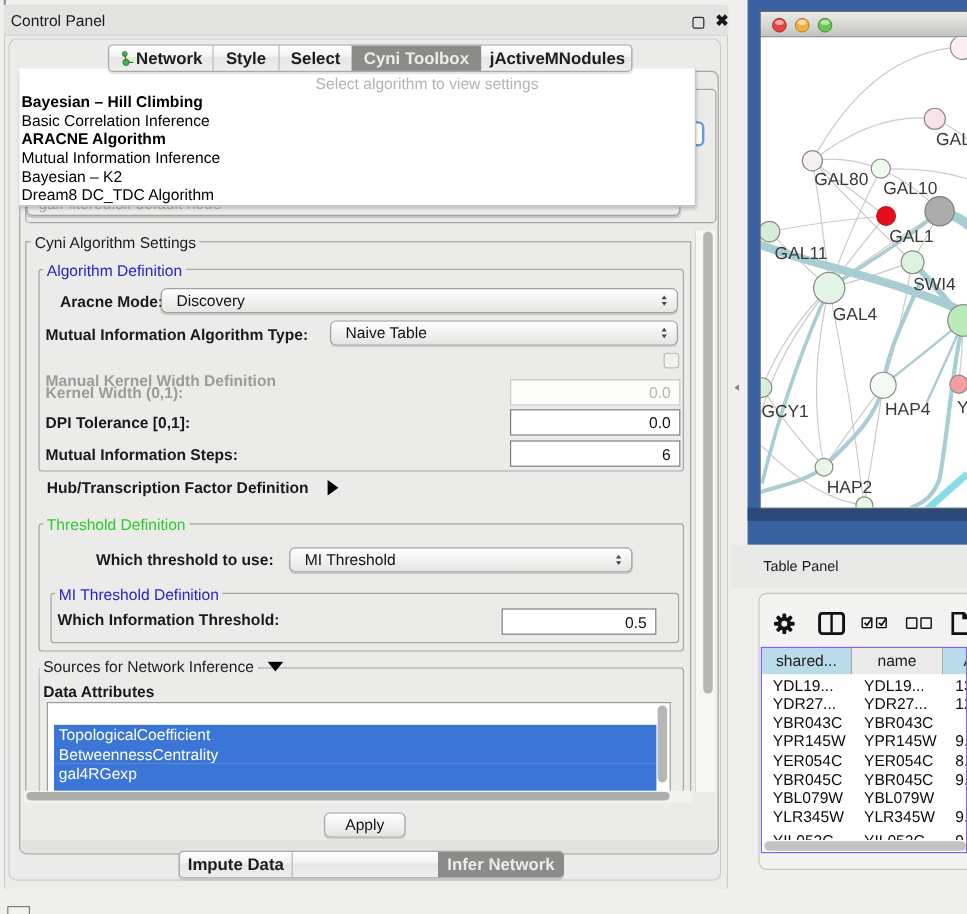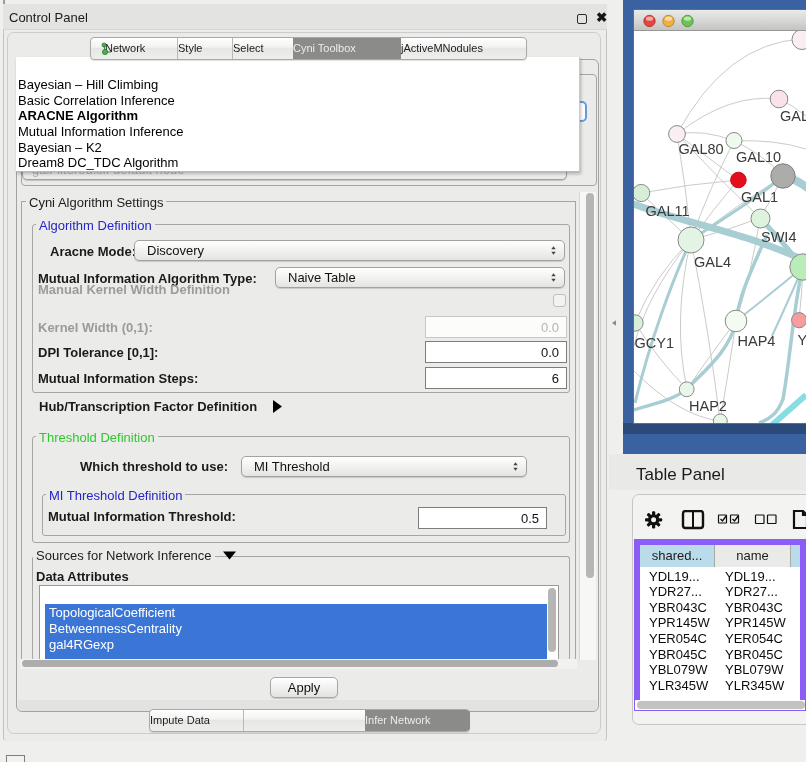--- a/index.html
+++ b/index.html
@@ -16,21 +16,21 @@
 #icoX { left:596px; top:9px; font-size:13.5px; font-weight:bold; color:#161616; }
 
 #innerpane { left:7px; top:32px; width:594px; height:702px; background:#ebebea; border:1px solid #cccccb; border-radius:7px; }
 
 
 #tabpanel { left:16px; top:59px; width:583px; height:653px; background:#ebebea; border:1px solid #a3a3a1; border-radius:6px; }
 #tabpanel-bot { left:18px; top:700px; width:579px; height:11px; background:#e2e2e1; border-radius:0 0 5px 5px; }
 
 
 .tabbar { height:23px; background:linear-gradient(#ffffff,#f2f2f1 45%,#e6e6e5 46%,#eeeeec); border:1px solid #a9a9a7; border-radius:4px; box-shadow:0 1px 1px rgba(0,0,0,0.12); }
-.tabbar .seg { position:absolute; top:0; height:21px; font-size:11px; font-weight:normal; color:#1d1d1d; line-height:21px; }
+.tabbar .seg { position:absolute; top:0; height:21px; font-size:14px; font-weight:bold; color:#1d1d1d; text-align:center; line-height:21px; }
 .tabbar .sep { position:absolute; top:0; width:1px; height:21px; background:#b9b9b7; }
 .tabbar .dark { background:#8b8b89; color:#ececea; }
 #toptabs { left:90px; top:37px; width:437px; }
 #bottabs { left:149px; top:709px; width:321px; }
 
 
 .gbox { border:1px solid #a6a6a4; border-radius:3px; }
 .glabel { position:absolute; background:#ebebea; padding:0 3px; font-size:13px; }
 
 
@@ -71,24 +71,24 @@
 #popup .prompt { position:absolute; font-size:13px; color:#b3b3b1; }
 
 
 #bluebg { left:623px; top:0; width:183px; height:454px; background:#3b62a0; }
 #shadowband { left:623px; top:423px; width:183px; height:11px; background:#2b4a79; }
 #macwin { left:633px; top:9px; width:173px; height:415px; border:1px solid #6b6b69; border-right:none; }
 #mactitle { left:634px; top:10px; width:172px; height:21px; background:linear-gradient(#eaeae9,#d6d6d5 55%,#c3c3c2); border-bottom:1px solid #979795; }
 #netarea { left:634px; top:31px; width:172px; height:392px; background:#ffffff; overflow:hidden; }
 
 #tptitle { left:609px; top:454px; width:197px; height:36px; background:#e9e9e8; }
-#tptitle span { position:absolute; left:27px; top:11px; font-size:17px; color:#1b1b1b; }
+#tptitle span { position:absolute; left:27px; top:11px; font-size:12px; color:#1b1b1b; }
 #tablepanel { left:632px; top:494px; width:182px; height:231px; background:#f3f3f2; border:1px solid #c6c6c4; border-radius:7px; }
 
-#tbl { left:634px; top:539px; width:172px; height:172px; border:6px solid #8b5cf6; background:#fff; overflow:hidden; }
+#tbl { left:634px; top:539px; width:172px; height:172px; border:1px solid #8b5cf6; background:#fff; overflow:hidden; }
 .hcell { position:absolute; top:0; height:22px; font-size:13px; color:#1b1b1b; text-align:center; line-height:22px; border-right:1px solid #a9a9a7; }
 .trow { position:absolute; font-size:13px; color:#0c0c0c; white-space:nowrap; }
 #tblhsb { left:635px; top:700px; width:170px; height:10px; background:#fbfbfa; }
 #tblhthumb { left:637px; top:701px; width:168px; height:8px; background:#c2c2c1; border-radius:4px; }
 
 #miniwin { left:6px; top:755px; width:19px; height:10px; border:1.5px solid #7d7d7b; background:#f2f2f1; }
 #collapser { left:612px; top:320px; width:4px; height:6px; }
 </style>
 </head>
 <body>
@@ -129,21 +129,21 @@
 
 <div class="lbl" style="left:38px; top:271px;">Mutual Information Algorithm Type:</div>
 <div class="combo" style="left:275px; top:267px; width:290px;">
     <span class="txt">Naive Table</span>
     <svg class="arr" viewBox="0 0 9 16">
       <path d="M4.5 2.5 L7.3 6.5 L1.7 6.5 Z" fill="#444"></path>
       <path d="M4.5 13.5 L7.3 9.5 L1.7 9.5 Z" fill="#444"></path>
     </svg>
   </div>
 
-<div class="lbld" style="left:38px; top:282px;">Manual Kernel Width Definition</div>
+<div class="lbld" style="left:38px; top:310px;">Manual Kernel Width Definition</div>
 <div class="abs" style="left:553px; top:294px; width:13px; height:13px; background:#f2f2f1; border:1px solid #bfbfbd; border-radius:3px;"></div>
 
 <div class="lbld" style="left:38px; top:320px;">Kernel Width (0,1):</div>
 <div class="fieldd" style="left:425px; top:316px; width:142px; height:22px;">
     <span>0.0</span>
   </div>
 
 <div class="lbl" style="left:38px; top:345px;">DPI Tolerance [0,1]:</div>
 <div class="field" style="left:425px; top:341px; width:142px; height:22px;">
     <span>0.0</span>
@@ -167,21 +167,21 @@
     <span class="txt">MI Threshold</span>
     <svg class="arr" viewBox="0 0 9 16">
       <path d="M4.5 2.5 L7.3 6.5 L1.7 6.5 Z" fill="#444"></path>
       <path d="M4.5 13.5 L7.3 9.5 L1.7 9.5 Z" fill="#444"></path>
     </svg>
   </div>
 
 <div class="abs gbox" style="left:42px; top:494px; width:524px; height:42px;"></div>
 <div class="abs glabel" style="left:46px; top:488px; color:#2525c8;">MI Threshold Definition</div>
 
-<div class="lbl" style="left:48px; top:509px;">Mutual Information Threshold:</div>
+<div class="lbl" style="left:48px; top:509px;">Which Information Threshold:</div>
 <div class="field" style="left:418px; top:507px; width:129px; height:22px;">
     <span>0.5</span>
   </div>
 
 <div class="abs gbox" style="left:32px; top:556px; width:538px; height:104px; border-bottom:none;"></div>
 <div class="abs glabel" style="left:33px; top:548px; color:#1d1d1d; font-weight:normal;">Sources for Network Inference</div>
 <svg class="abs" style="left:223px; top:551px;" width="13" height="9" viewBox="0 0 13 9">
     <path d="M0 0.5 L13 0.5 L6.5 8.5 Z" fill="#000"></path>
   </svg>
 
@@ -203,21 +203,22 @@
 
 <div class="abs" id="applybtn">Apply</div>
 
 <div class="abs tabbar" id="bottabs">
   <div class="seg" style="left:0; width:93px;">Impute Data</div>
   <div class="sep" style="left:93px;"></div>
   <div class="seg dark" style="left:215px; width:105px; border-radius:0 4px 4px 0;">Infer Network</div>
 </div>
 
 <div class="abs" id="popup">
-  <div class="item" style="top:20px;">Bayesian – Hill Climbing</div>
+  <div class="prompt" style="left:247px; top:5px;">Select algorithm to view settings</div>
+  <div class="item" style="top:20px;font-weight:bold;">Bayesian – Hill Climbing</div>
   <div class="item" style="top:36px;">Basic Correlation Inference</div>
   <div class="item b" style="top:51px;">ARACNE Algorithm</div>
   <div class="item" style="top:67px;">Mutual Information Inference</div>
   <div class="item" style="top:83px;">Bayesian – K2</div>
   <div class="item" style="top:98px;">Dream8 DC_TDC Algorithm</div>
 </div>
 
 <div class="abs tabbar" id="toptabs">
   <div class="seg" style="left:0; width:86px; padding-left:14px;">Network</div>
   <svg class="abs" style="left:9px; top:4px;" width="14" height="14" viewBox="0 0 14 14">

